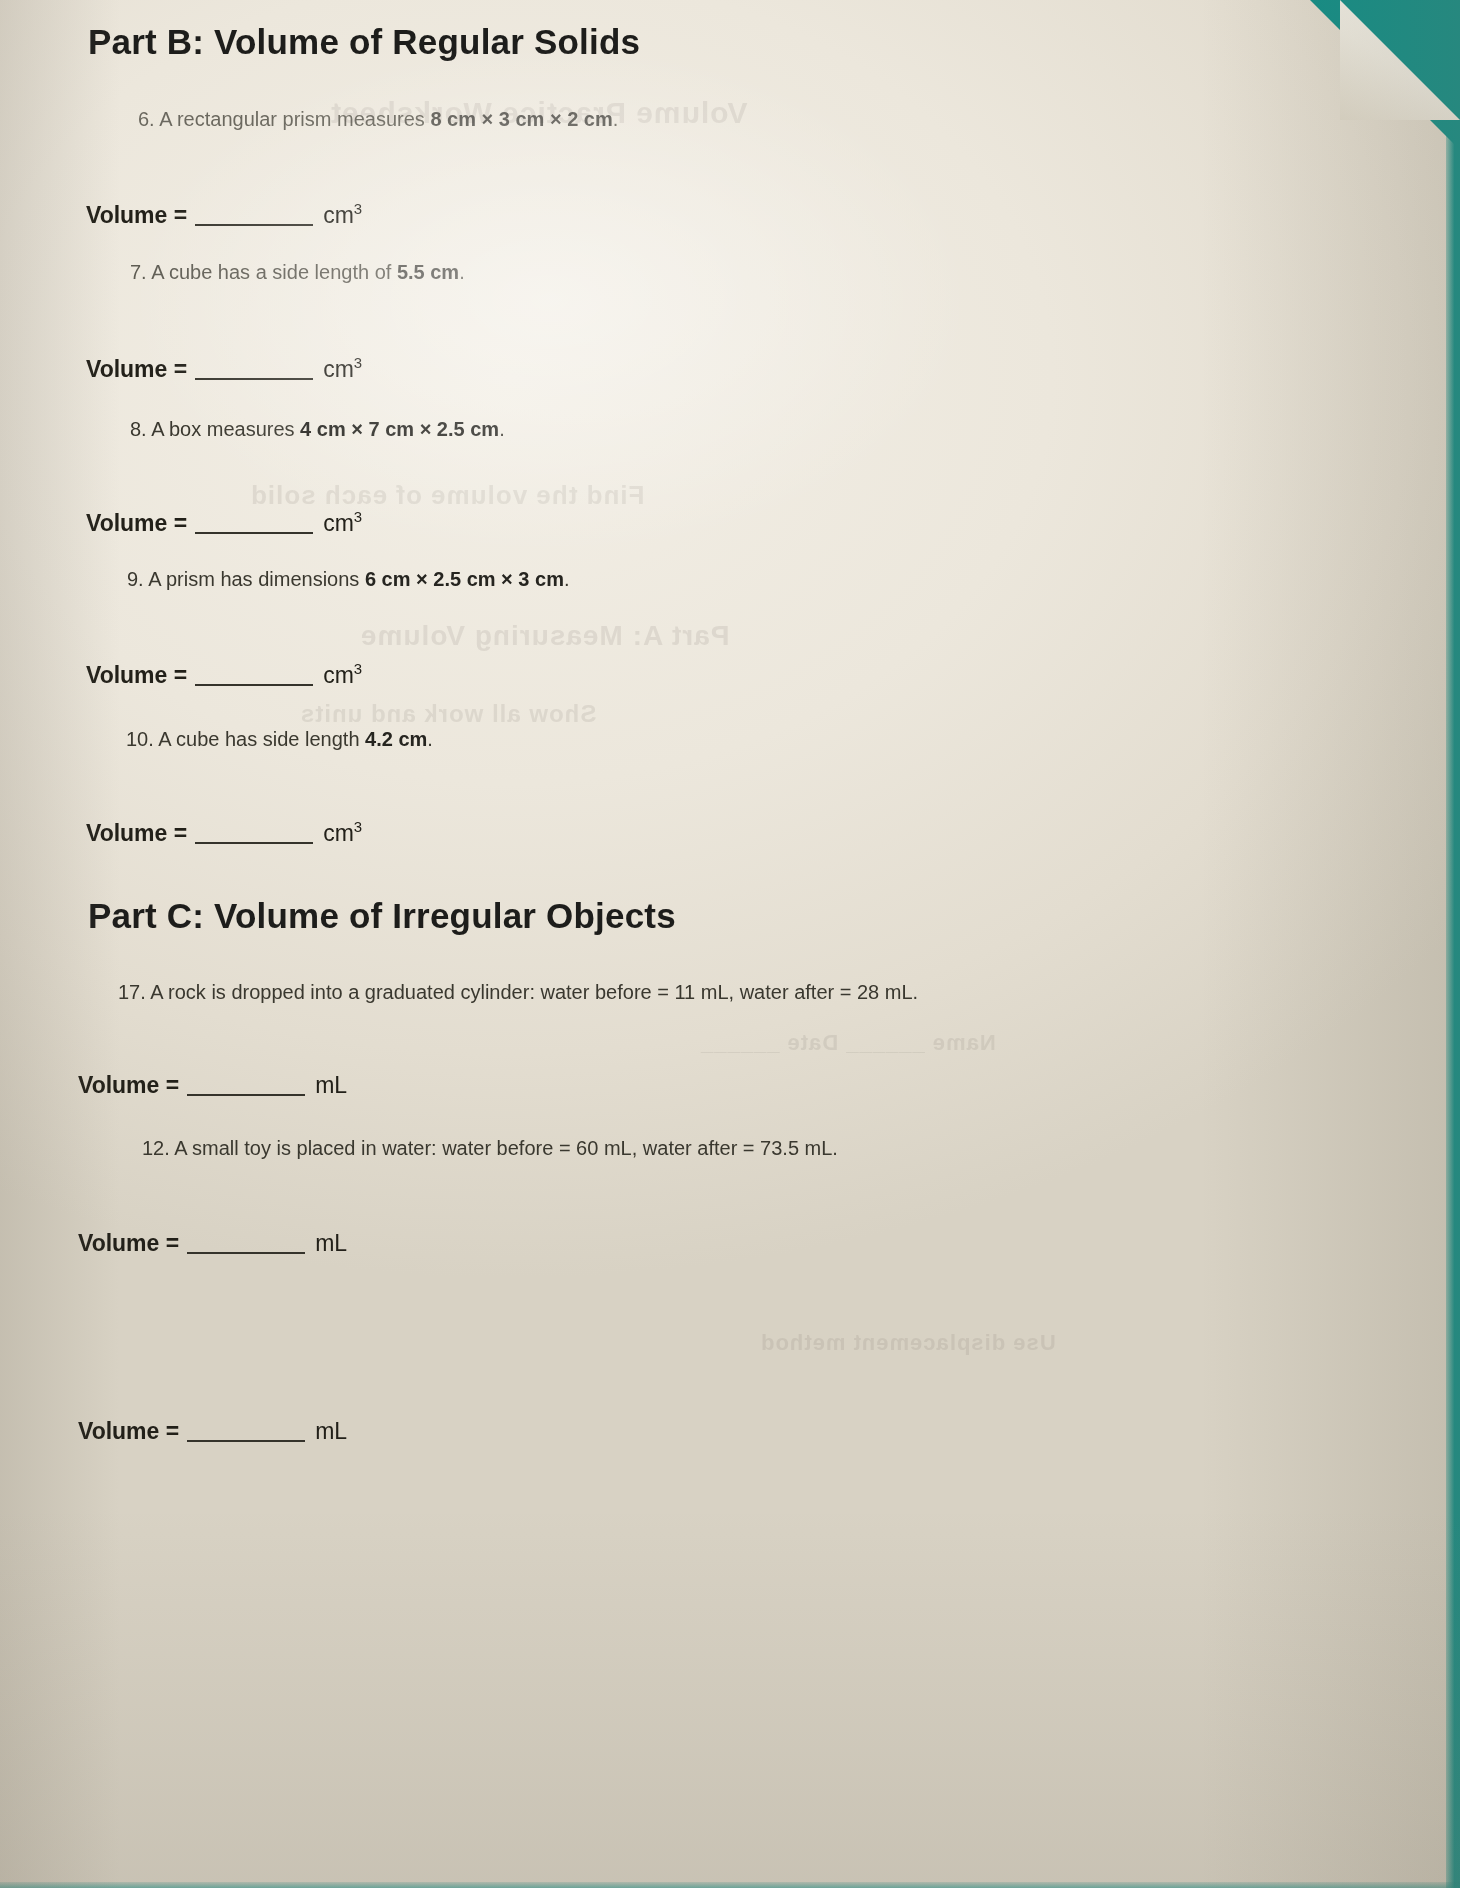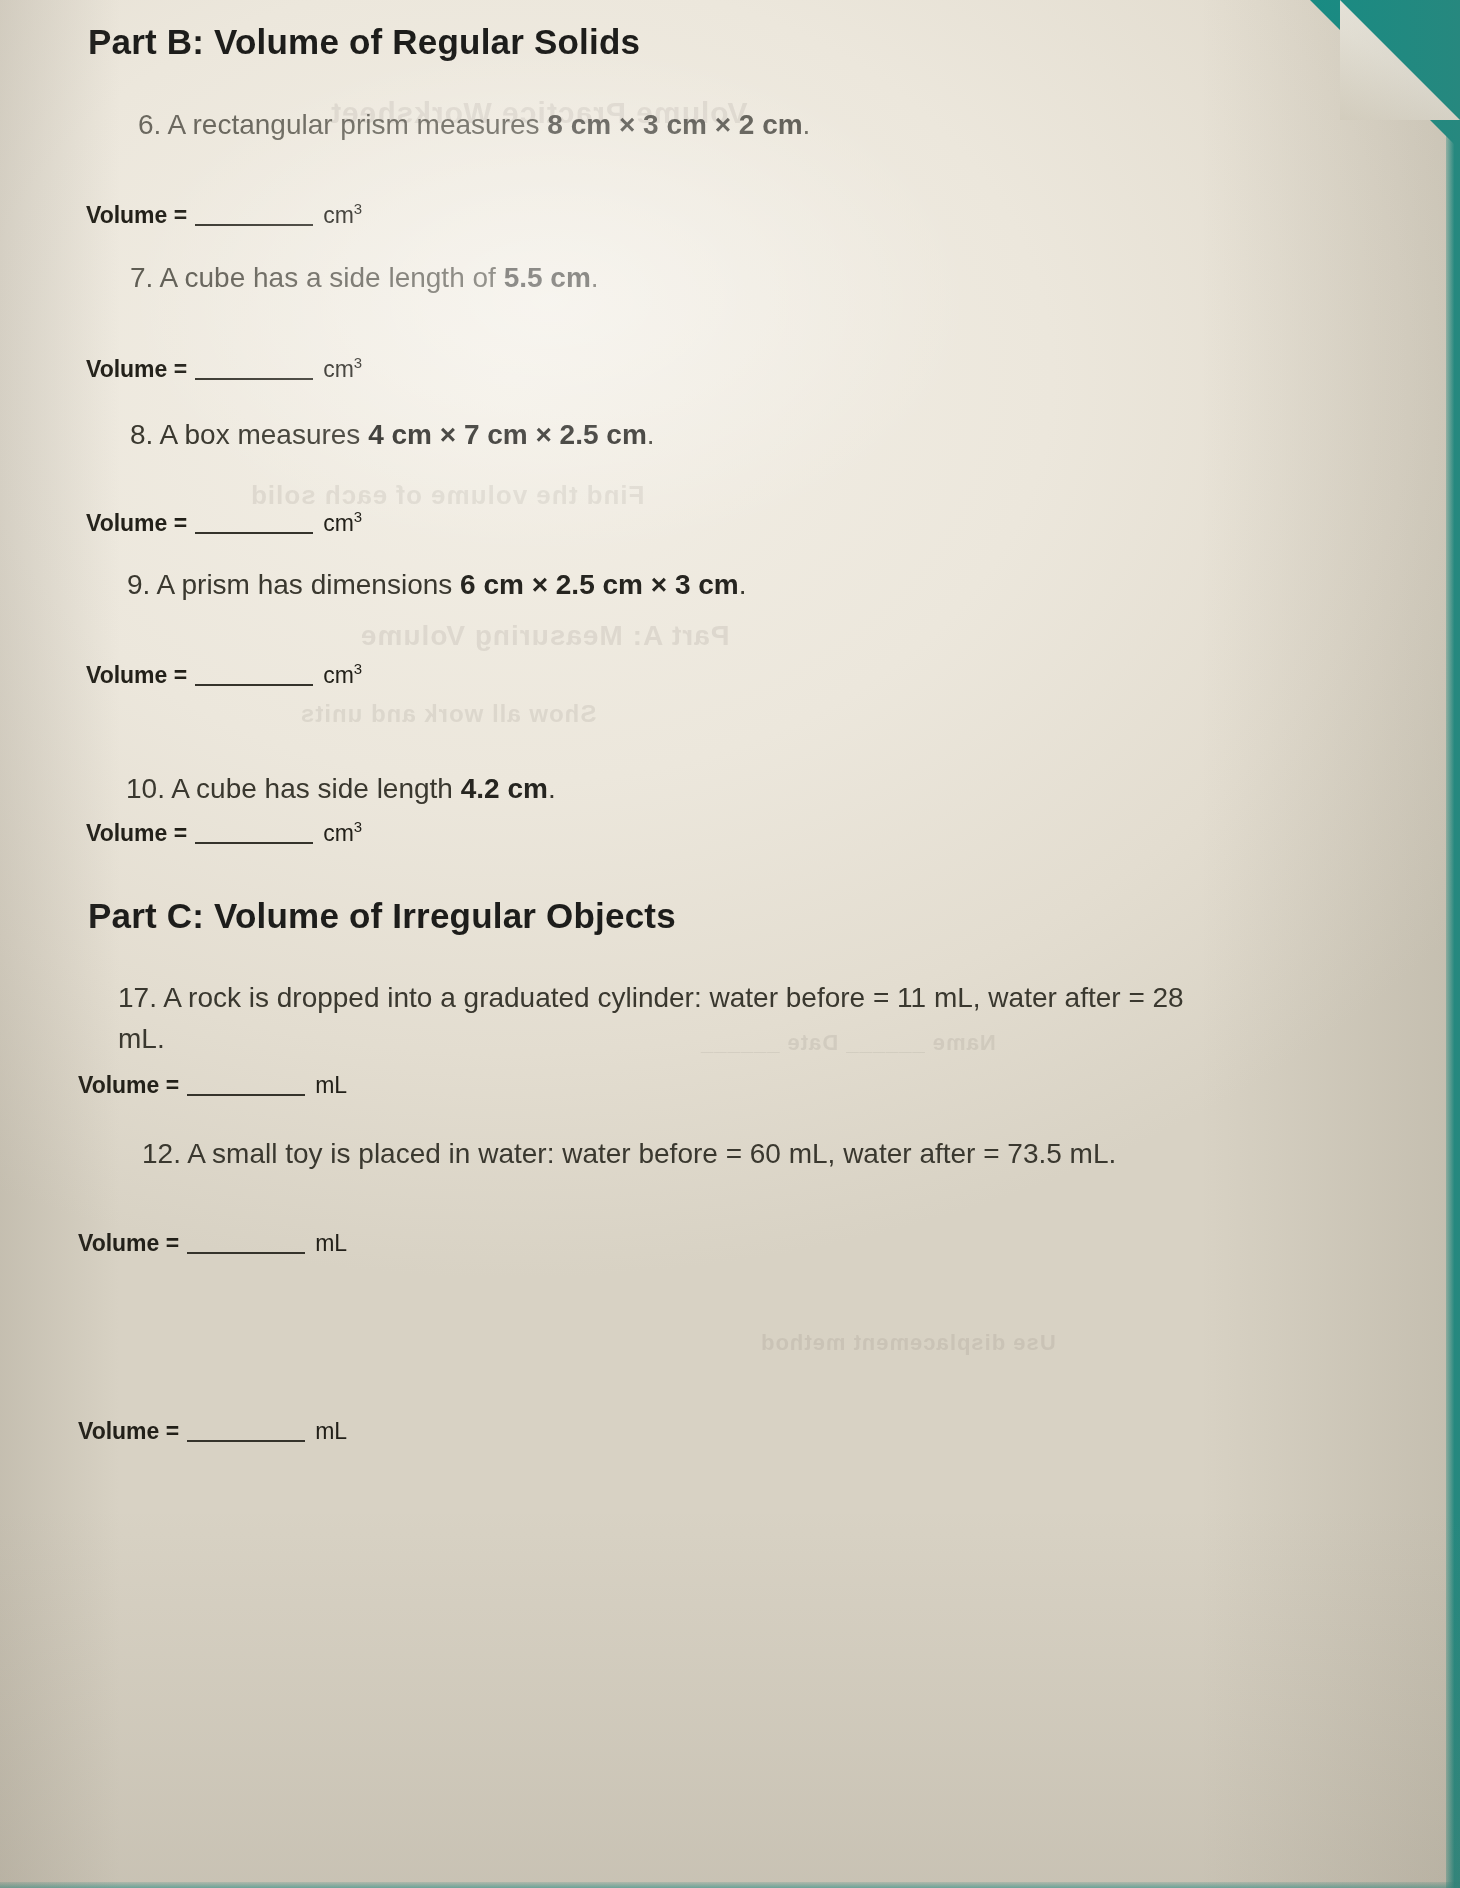--- a/index.html
+++ b/index.html
@@ -119,21 +119,21 @@
     position: absolute;
     margin: 0;
     font-size: 35px;
     font-weight: bold;
     color: #1d1d1b;
     letter-spacing: 0.2px;
   }
 
   .q {
     position: absolute;
-    font-size: 28px;
+    font-size: 20px;
     color: #3a382f;
     line-height: 1.45;
   }
   .q b { color: #262520; }
 
   .ans {
     position: absolute;
     font-size: 23px;
     color: #222019;
     font-weight: bold;
@@ -198,21 +198,21 @@
     </div>
 
     <div class="q" style="left:127px; top:565px;">
       <span>9.</span>
       <span>A prism has dimensions </span><b>6 cm × 2.5 cm × 3 cm</b><span>.</span>
     </div>
     <div class="ans" style="left:86px; top:660px;">
       <span>Volume =</span><span class="blank"></span><span class="unit">cm<sup>3</sup></span>
     </div>
 
-    <div class="q" style="left:126px; top:725px;margin-top:44px;">
+    <div class="q" style="left:126px; top:725px;">
       <span>10.</span>
       <span>A cube has side length </span><b>4.2 cm</b><span>.</span>
     </div>
     <div class="ans" style="left:86px; top:818px;">
       <span>Volume =</span><span class="blank"></span><span class="unit">cm<sup>3</sup></span>
     </div>
 
     <h2 class="section" style="left:88px; top:896px;">Part C: Volume of Irregular Objects</h2>
 
     <div class="q" style="left:118px; top:978px; width:1120px;">

